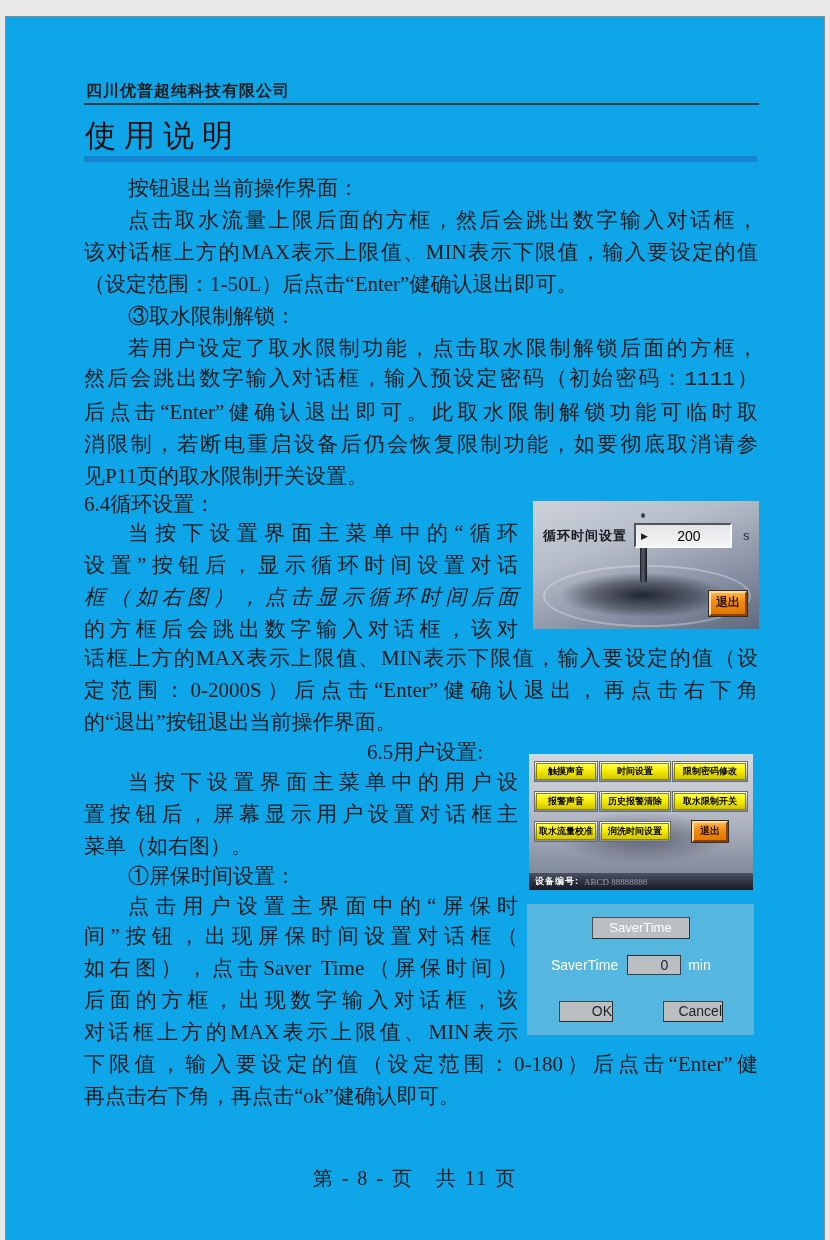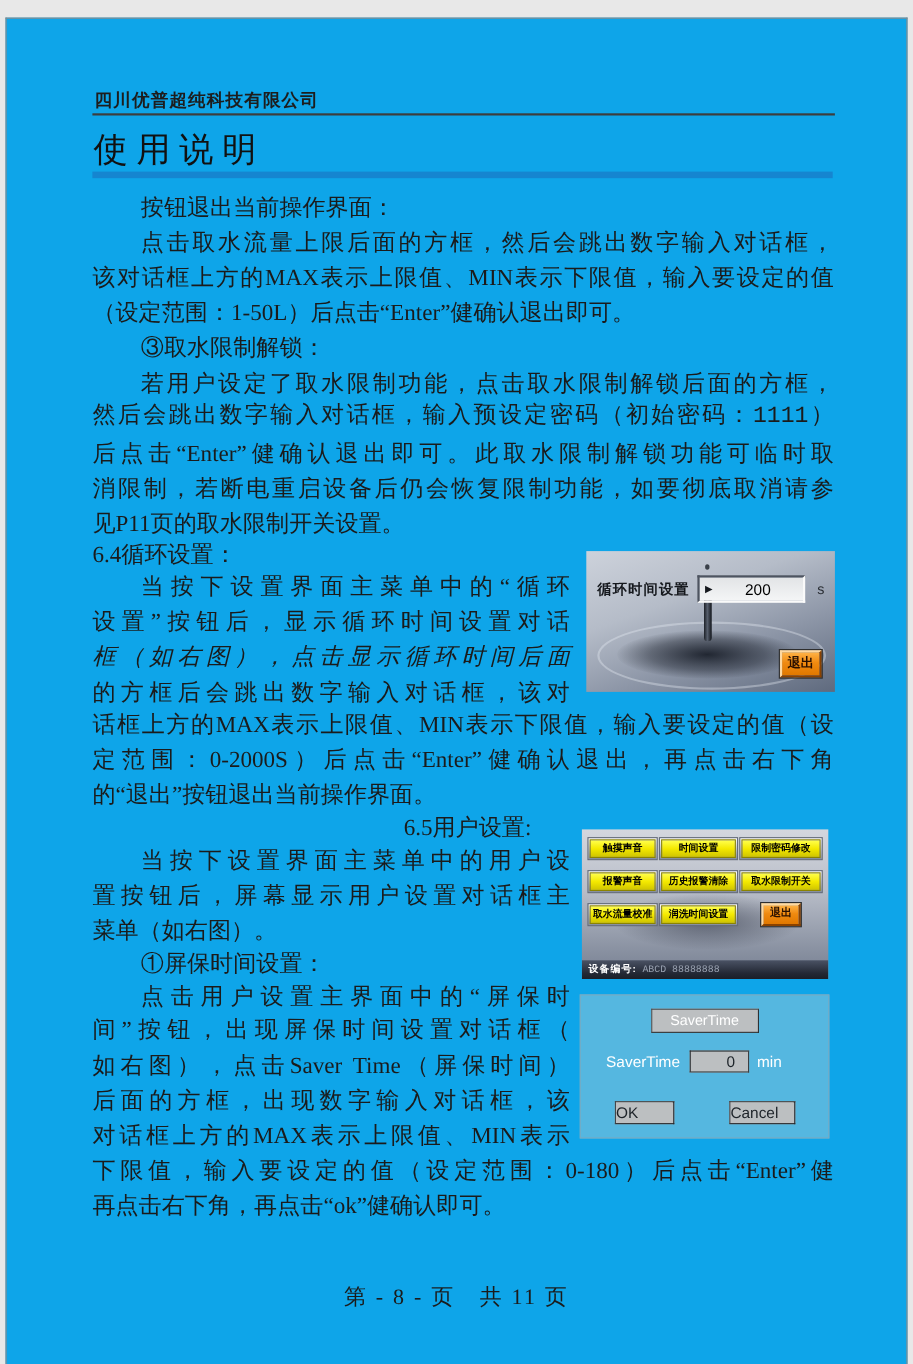--- a/index.html
+++ b/index.html
@@ -94,21 +94,21 @@
   }
   .us-exit-wrap { display:flex; align-items:center; justify-content:center; }
   .us-exit { width:36px; height:21px; font-size:10px; line-height:15px; }
   .us-strip {
     position:absolute; left:0; bottom:0; width:100%; height:17px; box-sizing:border-box;
     background:linear-gradient(180deg,#4a5264,#232834 70%,#1b1f28);
     display:flex; align-items:center; padding-left:6px;
     font-family:"Liberation Sans","DejaVu Sans",sans-serif; font-size:9px;
   }
   .us-dev-label { color:#ffffff; font-weight:bold; letter-spacing:1px; }
-  .us-dev-value { color:#99a1b0; margin-left:5px; font-family:Liberation Mono, monospace; }
+  .us-dev-value { color:#99a1b0; margin-left:5px; font-family:Liberation Serif, serif; }
   
   .shot-saver {
     left:521px; top:887px; width:227px; height:131px;
     background:#55b7e0; border:1px solid #79a9c0;
   }
   .sv-title {
     position:absolute; left:50%; top:12px; transform:translateX(-50%);
     width:96px; height:20px; line-height:20px; text-align:center;
     background:#bcbfc1; border:1px solid #4c5054; border-bottom-color:#2e3134; border-right-color:#2e3134;
     font-family:"Liberation Sans","DejaVu Sans",sans-serif; font-size:13px; color:#ffffff;
@@ -118,21 +118,21 @@
     font-family:"Liberation Sans","DejaVu Sans",sans-serif; font-size:14px; color:#ffffff;
   }
   .sv-input {
     margin-left:9px; width:54px; height:20px; box-sizing:border-box;
     background:#bcbfc1; border:1px solid #3b3f43; border-top-color:#2b2e31; border-left-color:#2b2e31;
     display:flex; align-items:center; justify-content:flex-end; padding-right:12px;
     font-family:"Liberation Sans","DejaVu Sans",sans-serif; font-size:14px; color:#1d2329;
   }
   .sv-unit { margin-left:7px; }
   .sv-btn {
-    position:absolute; bottom:12px; height:19px; line-height:19px; text-align:left;
+    position:absolute; bottom:12px; height:19px; line-height:19px; text-align:right;
     background:#bcbfc1; border:1px solid #43474b; border-bottom-color:#27292c; border-right-color:#27292c;
     font-family:"Liberation Sans","DejaVu Sans",sans-serif; font-size:14px; color:#1d2329;
   }
   .sv-ok { left:31px; width:52px; }
   .sv-cancel { right:30px; width:58px; }
   
   .footer {
     position:absolute; left:0; top:1148px; width:100%;
     text-align:center; font-size:20px; letter-spacing:2px; color:#1b1b1b;
   }

